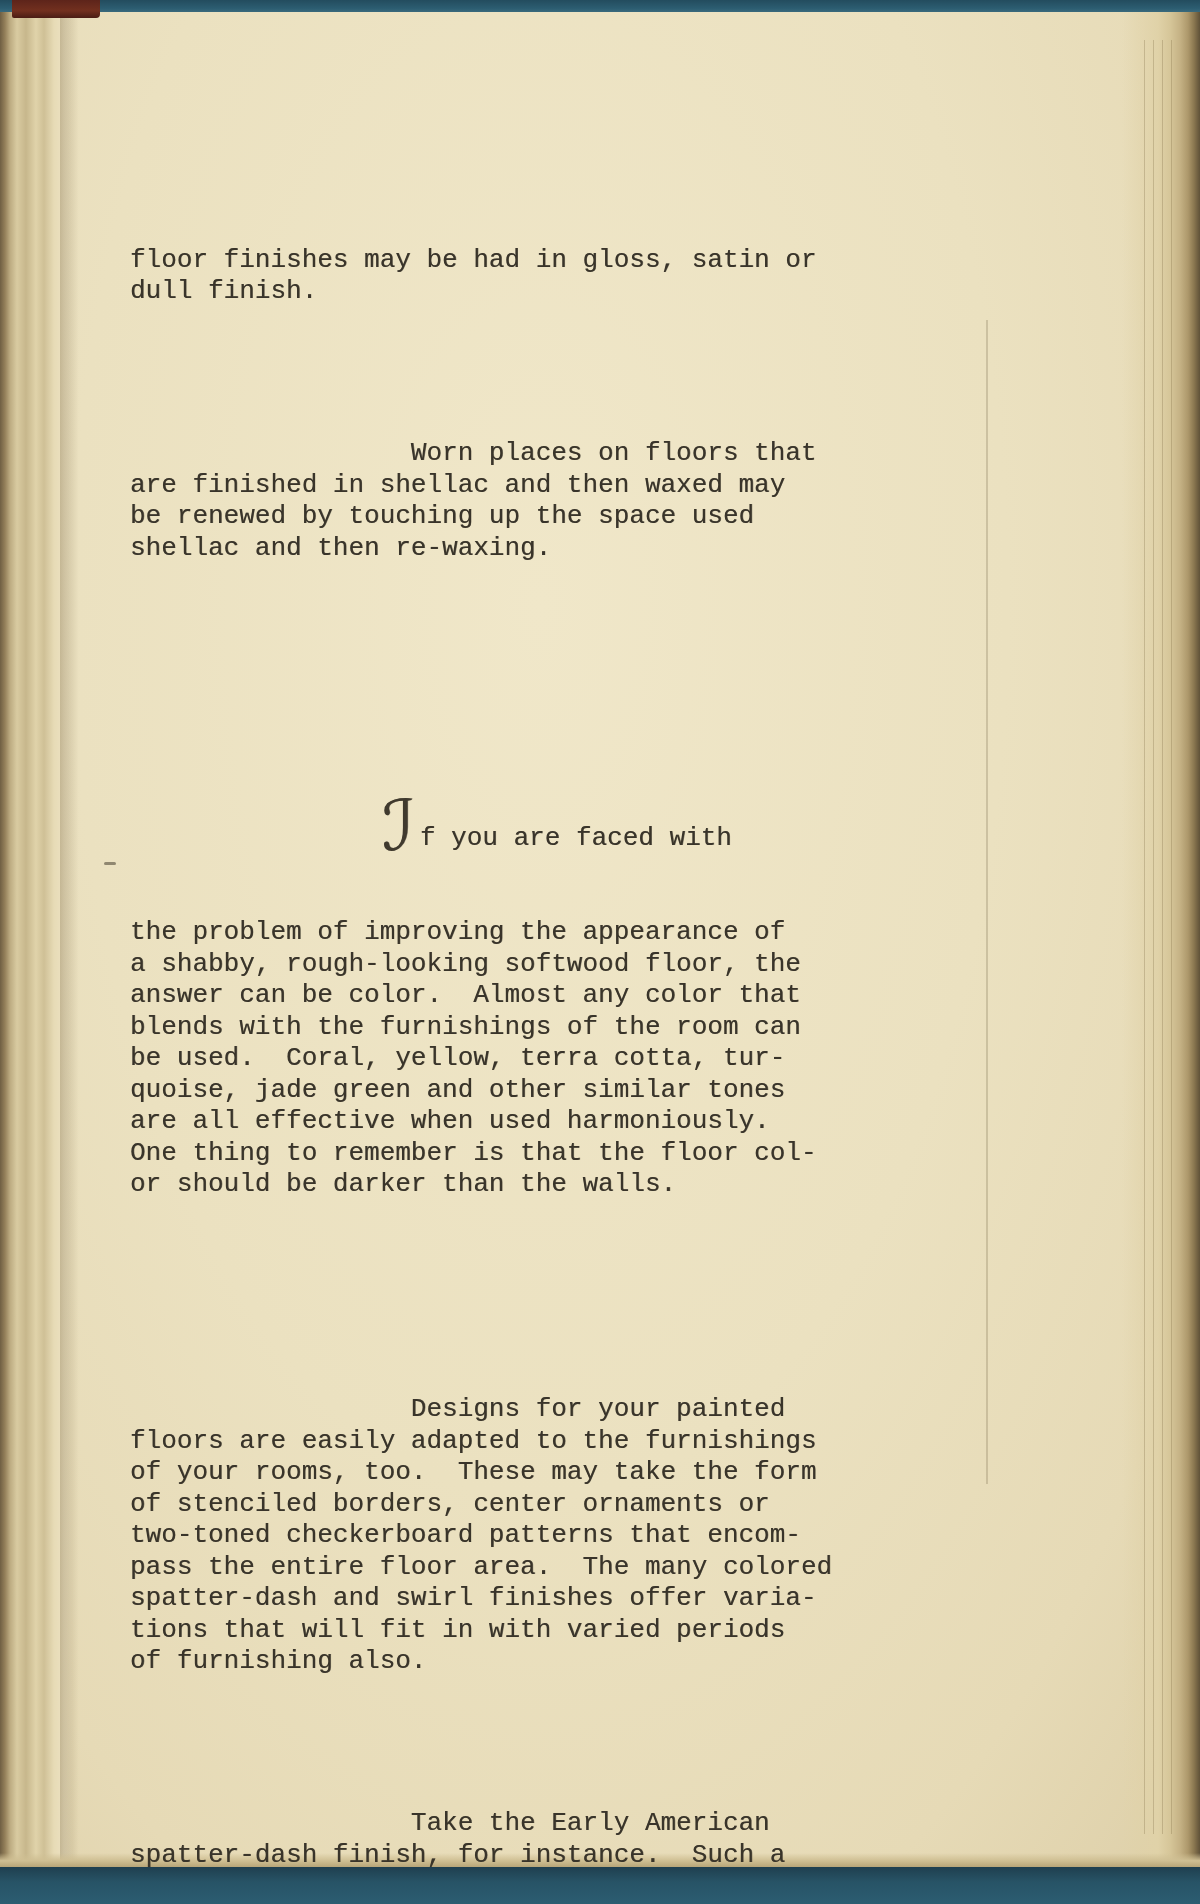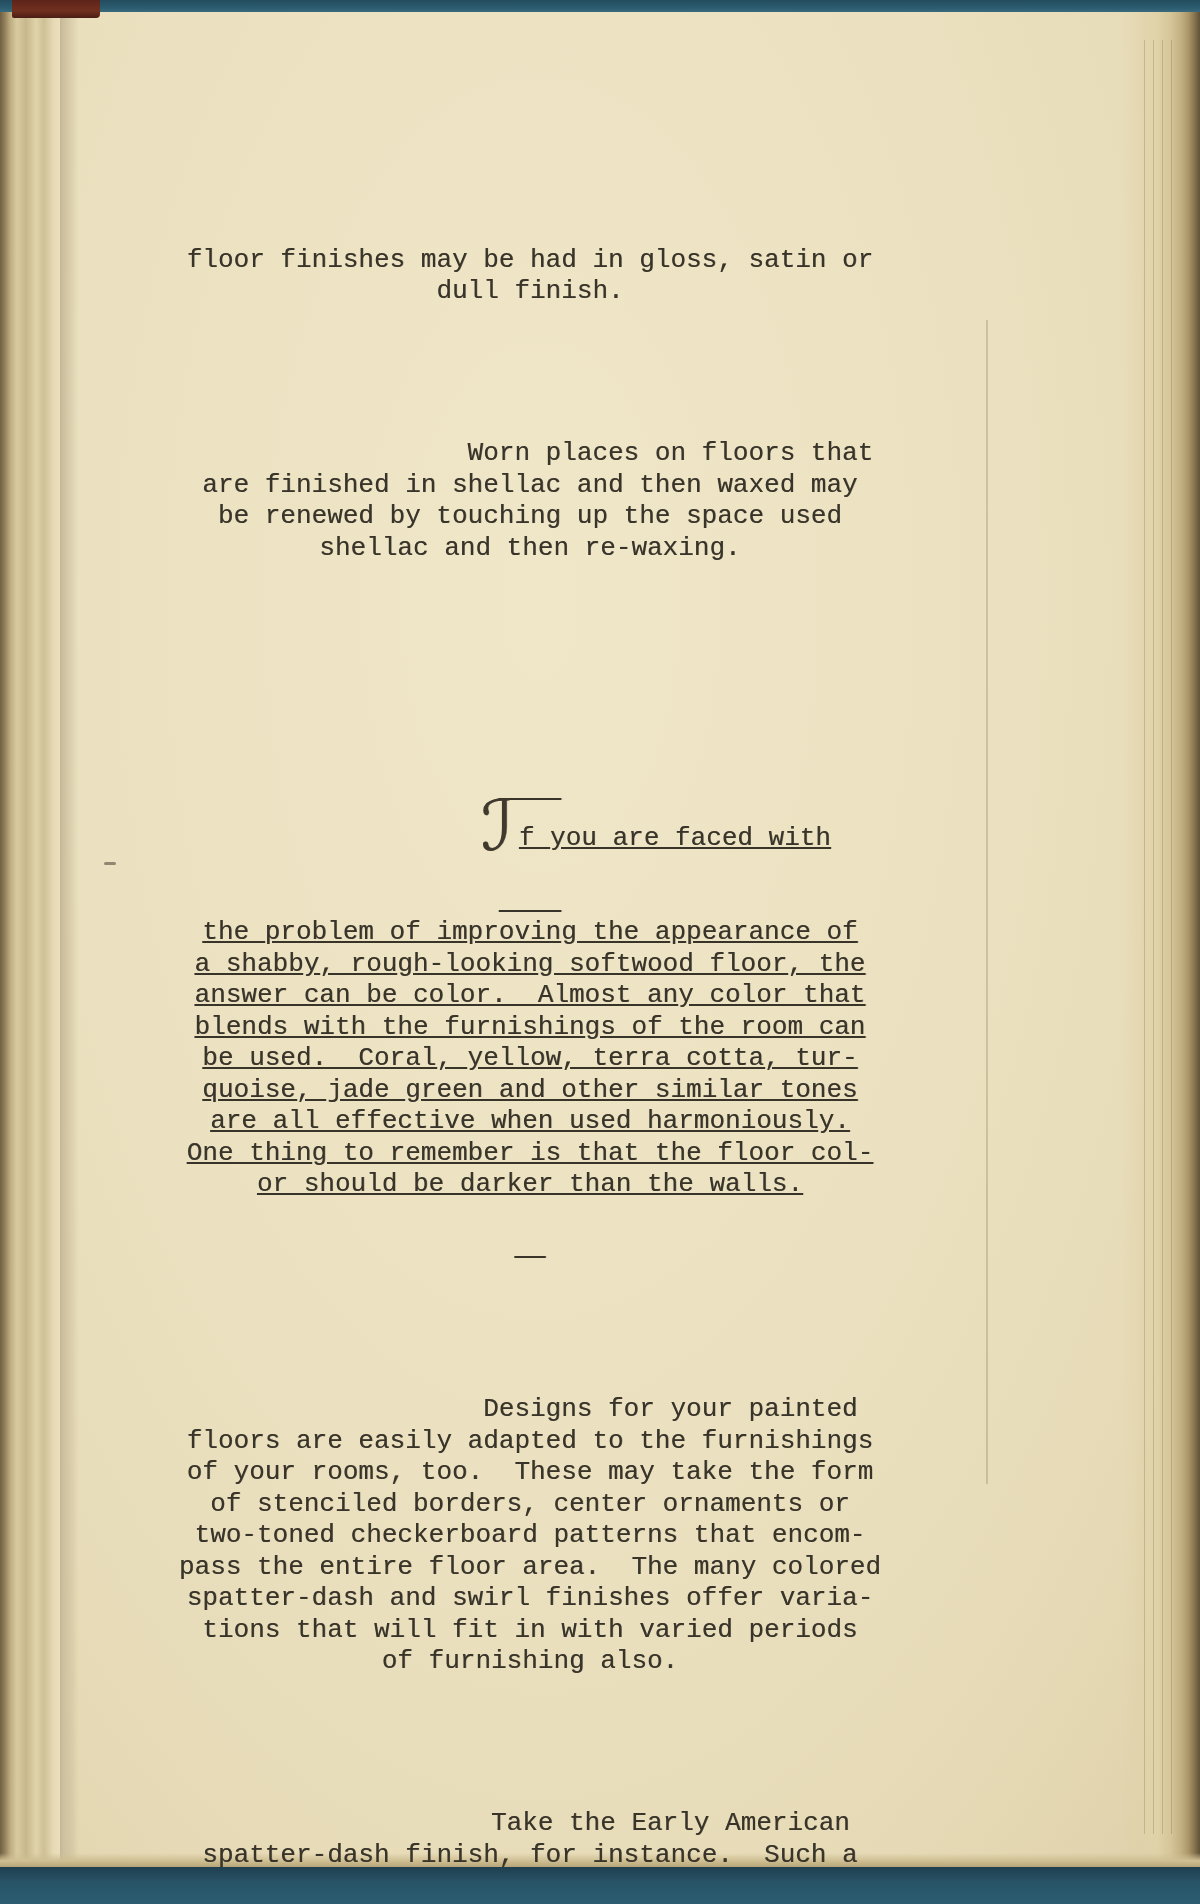--- a/index.html
+++ b/index.html
@@ -112,25 +112,23 @@
     font-size: 26px;
     line-height: 31.5px;
     color: #39342a;
     white-space: pre;
     text-shadow: 0.4px 0 0 rgba(57,52,42,0.55);
     z-index: 5;
   }
   .para {
     margin: 0 0 36px 0;
     white-space: pre;
-    text-align: center;
   }
   .gap-large {
     margin-top: 48px;
-    text-decoration: underline;
   }
   .p3-first {
     white-space: pre;
     padding-left: 252px;
   }
   .script-initial {
     display: inline-block;
     font-family: "DejaVu Serif", "DejaVu Sans", serif;
     font-style: italic;
     font-size: 70px;

